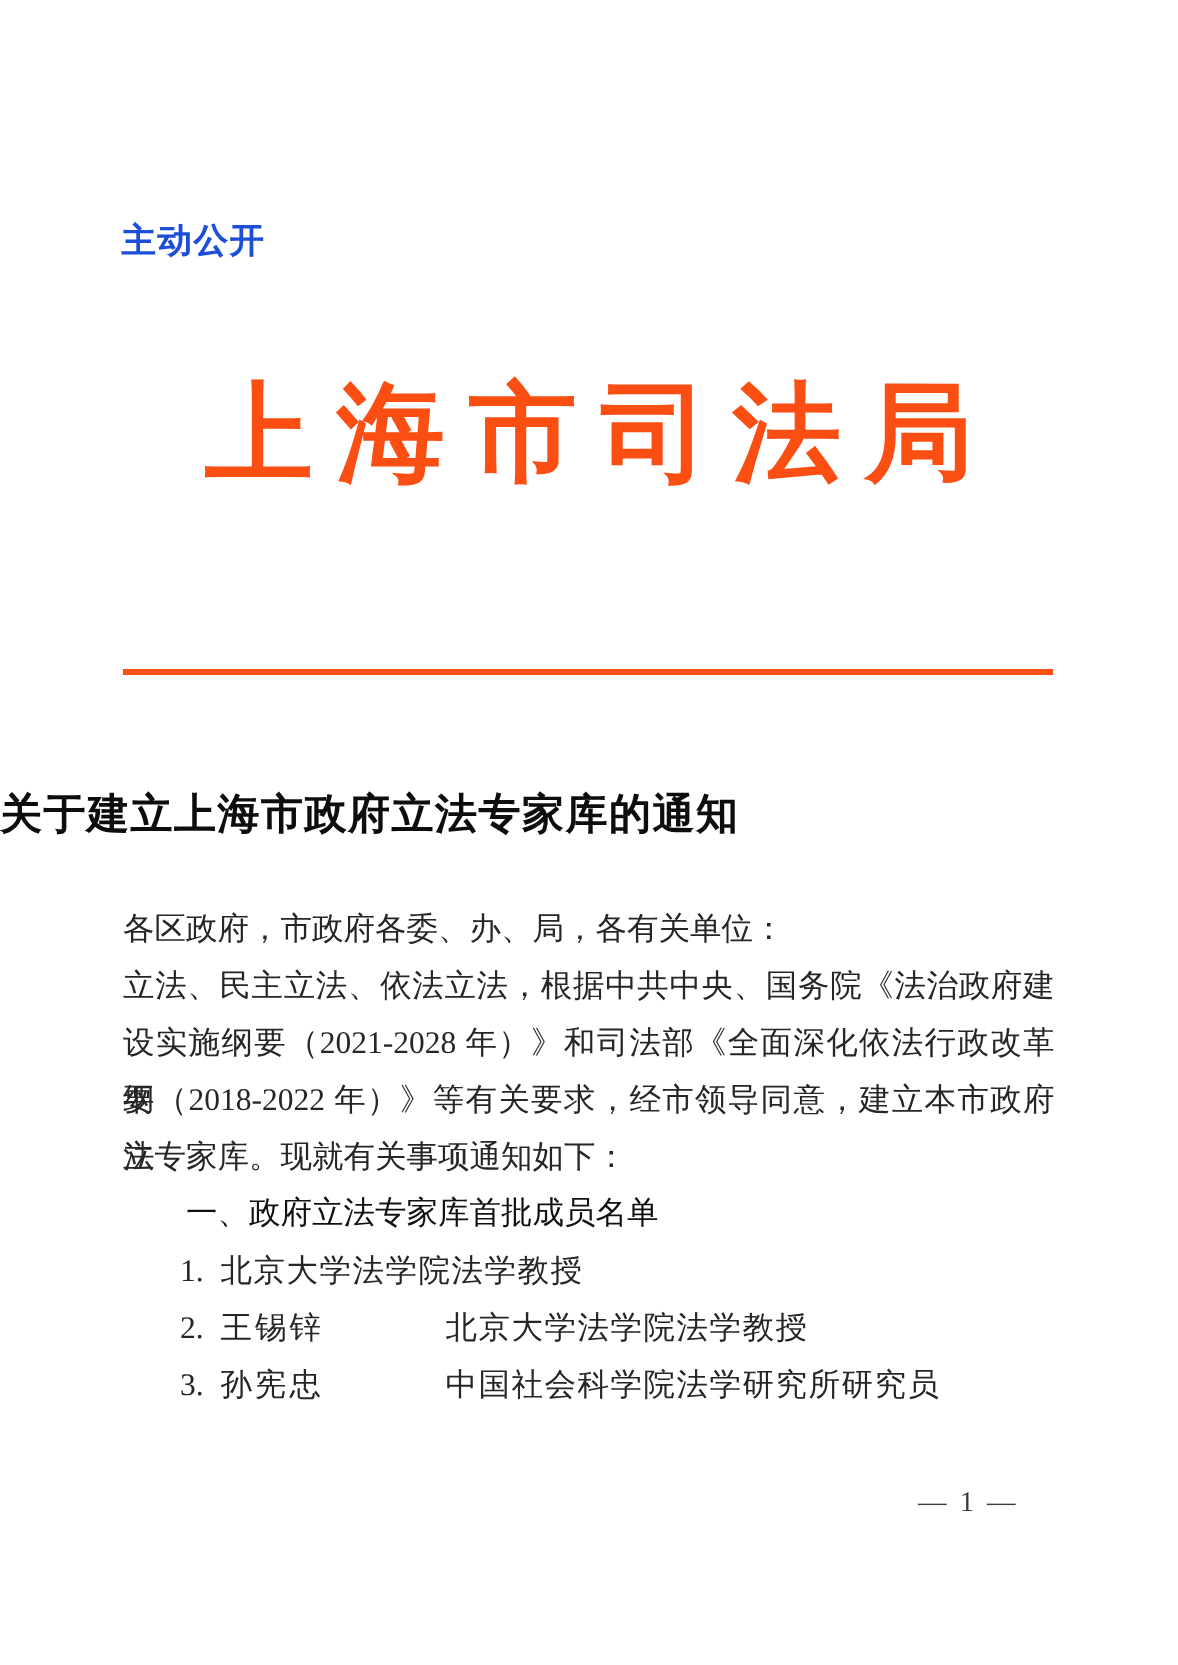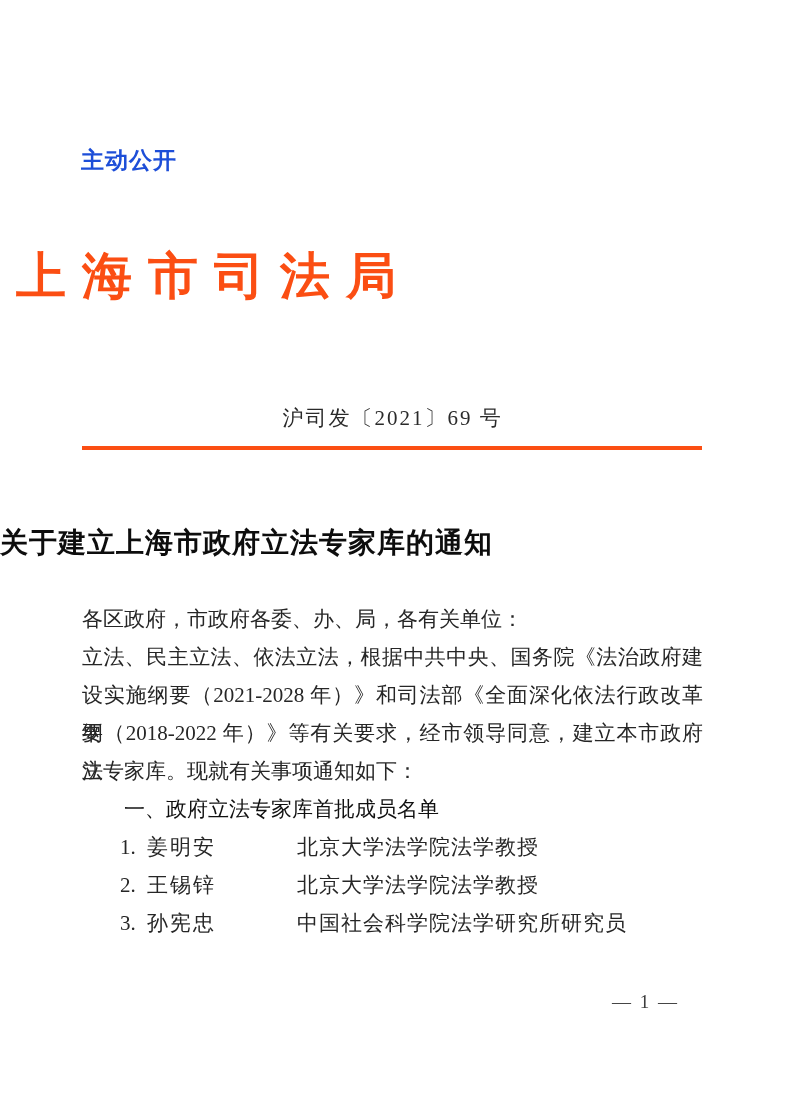--- a/index.html
+++ b/index.html
@@ -24,23 +24,23 @@
     font-size: 23px;
     font-weight: 700;
     color: #1d4ed8;
     letter-spacing: 1px;
   }
   .agency-title {
     position: absolute;
     left: 0;
     right: 0;
     top: 248px;
-    text-align: left;
+    text-align: center;
     font-family: "Liberation Serif", "DejaVu Serif", serif;
-    font-size: 50px;
+    font-size: 72px;
     font-weight: 700;
     color: #fb4e13;
     letter-spacing: 16px;
     padding-left: 16px; 
     white-space: nowrap;
     line-height: 1.15;
   }
   .doc-number {
     position: absolute;
     left: 0;
@@ -134,38 +134,36 @@
 </style>
 </head>
 <body>
 
 <div class="page">
 
   <div class="disclosure">主动公开</div>
 
   <div class="agency-title">上海市司法局</div>
 
-  <div class="doc-number">沪司发〔2021〕69 号</div>
 
   <div class="red-divider"></div>
 
   <div class="doc-title">关于建立上海市政府立法专家库的通知</div>
 
   <div class="body-block">
     <div class="body-line">各区政府，市政府各委、办、局，各有关单位：</div>
     <div class="body-line fill">立法、民主立法、依法立法，根据中共中央、国务院《法治政府建</div>
     <div class="body-line fill">设实施纲要（2021-2028 年）》和司法部《全面深化依法行政改革纲</div>
     <div class="body-line fill">要（2018-2022 年）》等有关要求，经市领导同意，建立本市政府立</div>
     <div class="body-line">法专家库。现就有关事项通知如下：</div>
 
     <div class="section-heading">一、政府立法专家库首批成员名单</div>
 
     <div class="expert-row">
       <span class="expert-no">1.</span>
-      <span class="expert-name">姜明安</span>
       <span class="expert-affiliation">北京大学法学院法学教授</span>
     </div>
     <div class="expert-row">
       <span class="expert-no">2.</span>
       <span class="expert-name">王锡锌</span>
       <span class="expert-affiliation">北京大学法学院法学教授</span>
     </div>
     <div class="expert-row">
       <span class="expert-no">3.</span>
       <span class="expert-name">孙宪忠</span>

